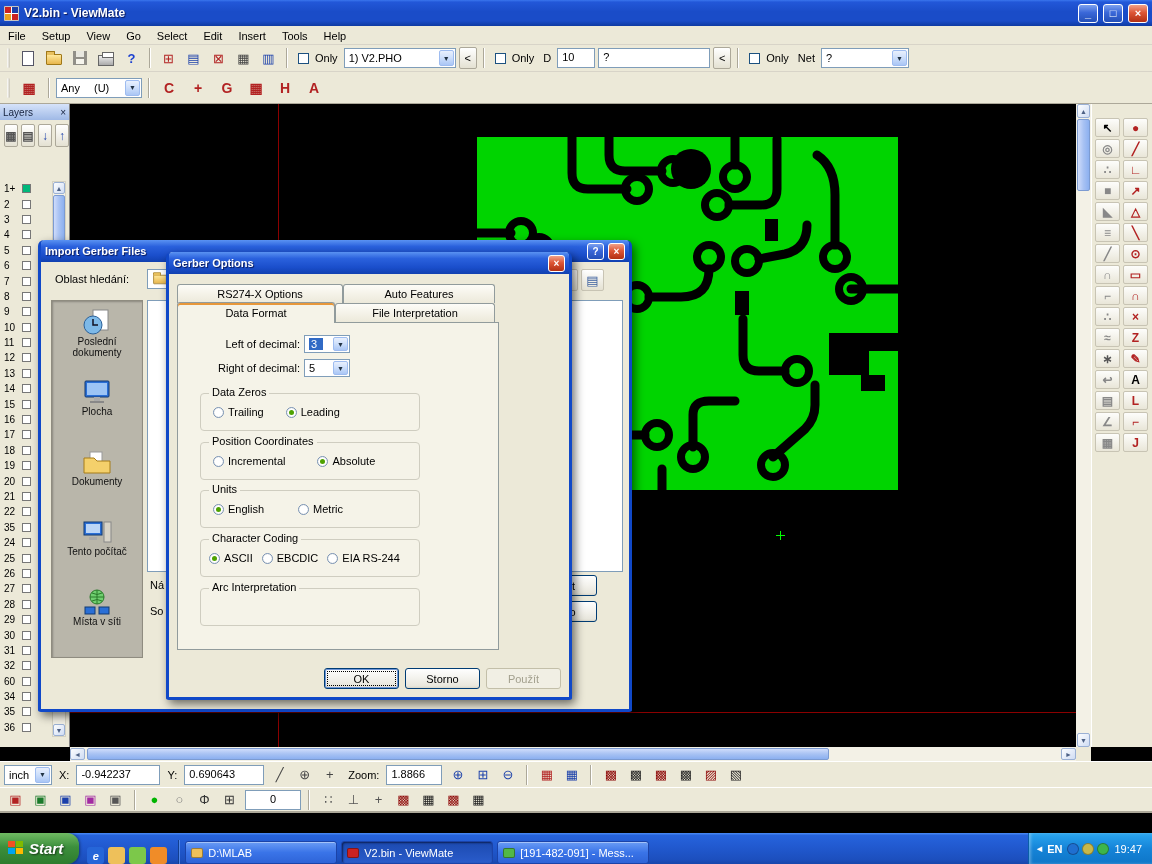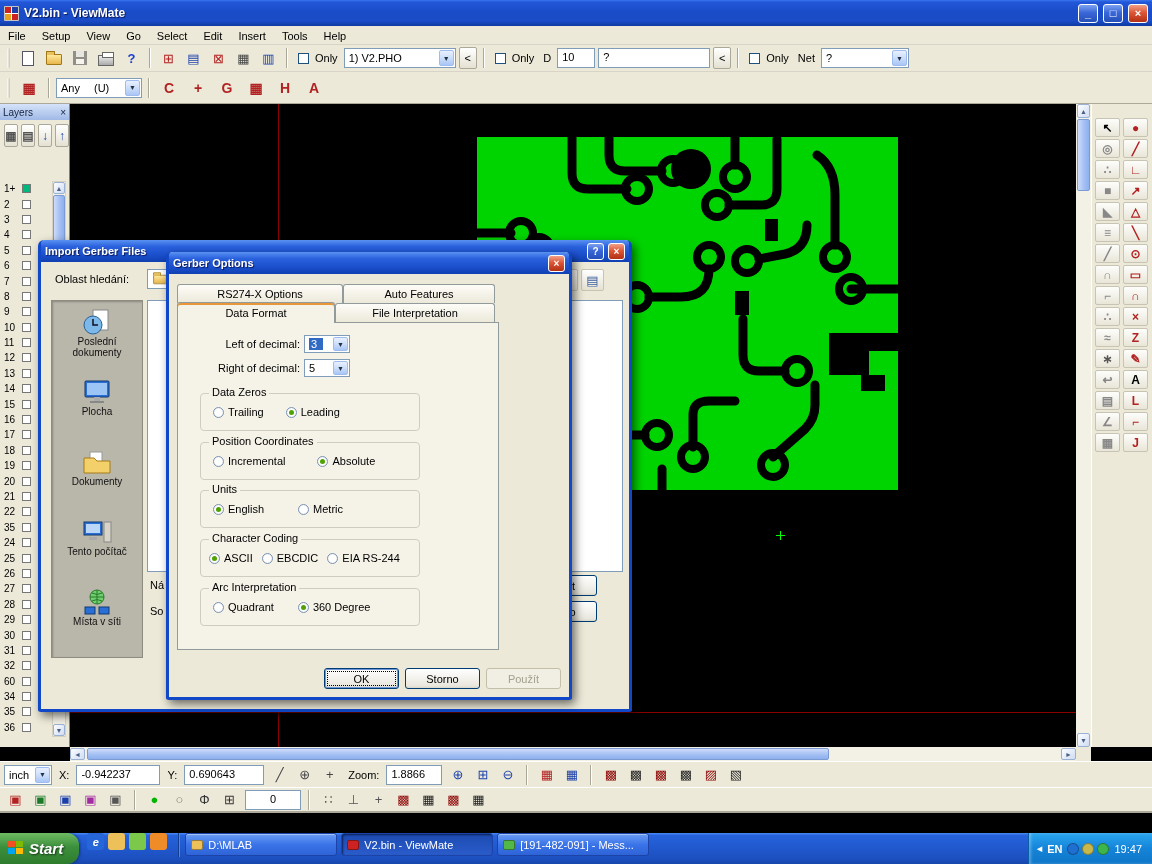--- a/index.html
+++ b/index.html
@@ -86,21 +86,21 @@
 .dlabel{width:104px;text-align:right;margin-right:4px}
 .group{position:absolute;border:1px solid #cfcdc0;border-radius:4px}
 .glabel{position:absolute;top:-8px;left:8px;background:#f5f3e8;padding:0 3px}
 .opts{display:flex;gap:22px;padding:12px 0 0 12px}
 .opts.tight{gap:9px;padding-left:8px}
 .opt{display:flex;align-items:center;gap:4px}
 .radio{width:11px;height:11px;border-radius:50%;background:radial-gradient(#fff 55%,#dcdcd2);border:1px solid #7a93b5;position:relative;flex:0 0 auto}
 .opt[data-sel="true"] .radio::after{content:"";position:absolute;left:2px;top:2px;width:5px;height:5px;border-radius:50%;background:#4ea201}
 .btnrow{position:absolute;right:8px;bottom:8px;display:flex;gap:6px}
 
-#taskbar{left:0;top:833px;width:1152px;height:31px;background:linear-gradient(180deg,#4b8df8 0%,#2663dc 8%,#2159cf 45%,#1c4fbe 85%,#1746ab 100%);display:flex;align-items:flex-start;z-index:30}
+#taskbar{left:0;top:833px;width:1152px;height:31px;background:linear-gradient(180deg,#4b8df8 0%,#2663dc 8%,#2159cf 45%,#1c4fbe 85%,#1746ab 100%);display:flex;align-items:flex-end;z-index:30}
 #startbtn{height:31px;padding:0 16px 0 8px;border-radius:0 12px 12px 0;background:linear-gradient(180deg,#6fba62,#3c8f3c 45%,#2d7c2d);display:flex;align-items:center;gap:5px;color:#fff;font-weight:bold;font-style:italic;font-size:15px;text-shadow:1px 1px 2px rgba(0,0,0,.6);box-shadow:1px 0 3px rgba(0,0,0,.4)}
 .qlicon{width:17px;height:17px;border-radius:3px;display:flex;align-items:center;justify-content:center;font-size:11px;font-weight:bold;font-style:italic}
 .task{width:152px;height:23px;margin:0 2px;border-radius:3px;border:1px solid #1b43a8;background:linear-gradient(180deg,#6a9cf5,#3a74e8 50%,#2e64d8);box-shadow:inset 0 1px 0 rgba(255,255,255,.4);display:flex;align-items:center;gap:5px;padding:0 5px;color:#fff;white-space:nowrap;overflow:hidden}
 .task[data-active="true"]{background:linear-gradient(180deg,#1c4ab0,#2a5ccb);box-shadow:inset 1px 1px 2px rgba(0,0,20,.6)}
 .task .chip{width:12px;height:10px;border-radius:2px;flex:0 0 auto;border:1px solid rgba(0,0,0,.35)}
 #tray{margin-left:auto;height:31px;display:flex;align-items:center;gap:5px;padding:0 10px 0 8px;background:linear-gradient(180deg,#2aa6f0,#1584d8 50%,#0e76c8);border-left:1px solid #0a5ea8;box-shadow:inset 2px 0 3px rgba(255,255,255,.3);color:#fff}
 .trayic{width:12px;height:12px;border-radius:50%;border:1px solid rgba(0,0,0,.3)}
 
 .gcross-h{width:9px;height:1px}
 .gcross-v{width:1px;height:9px}
@@ -913,31 +913,20 @@
               <span>EBCDIC</span>
             </label>
             <label class="opt" data-sel="false">
               <span class="radio"></span>
               <span>EIA RS-244</span>
             </label>
           </div>
       </div>
       <div class="group" style="left:22px;top:265px;width:220px;height:38px">
         <span class="glabel">Arc Interpretation</span>
-        <div class="opts" style="gap:24px">
-
-        <label class="opt" data-sel="false">
-              <span class="radio"></span>
-              <span>Quadrant</span>
-            </label>
-            <label class="opt" data-sel="true">
-              <span class="radio"></span>
-              <span>360 Degree</span>
-            </label>
-          </div>
       </div>
     </div>
     <div class="btnrow">
       <button class="pbtn default">OK</button>
       <button class="pbtn">Storno</button>
       <button class="pbtn" disabled="">Použít</button>
     </div>
   </div>
 </div>
 

